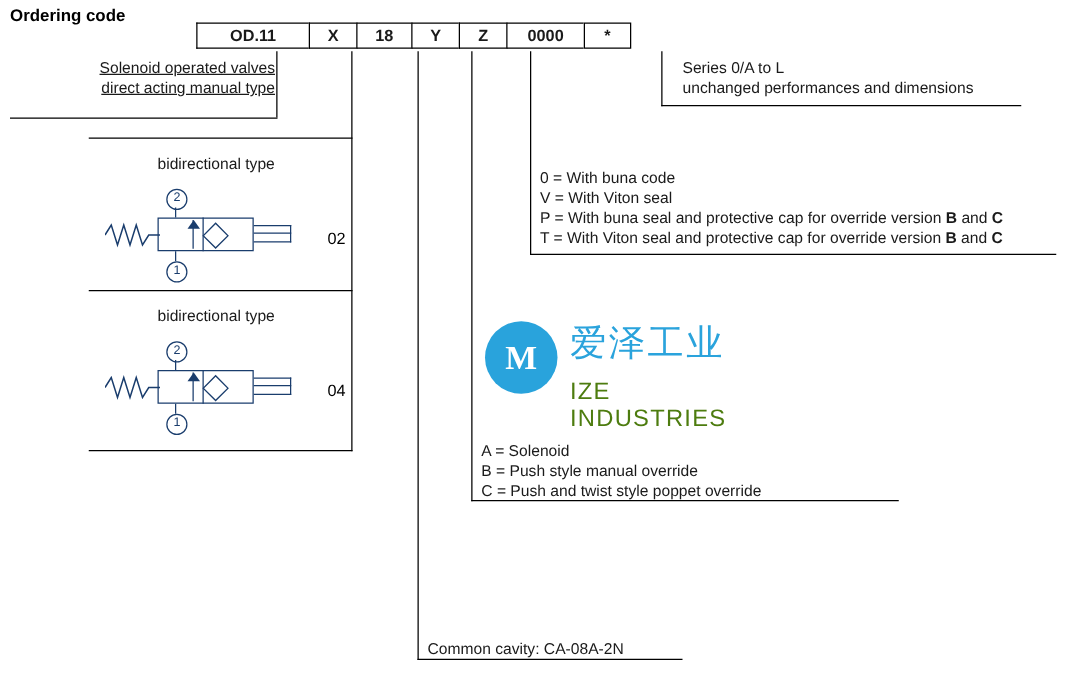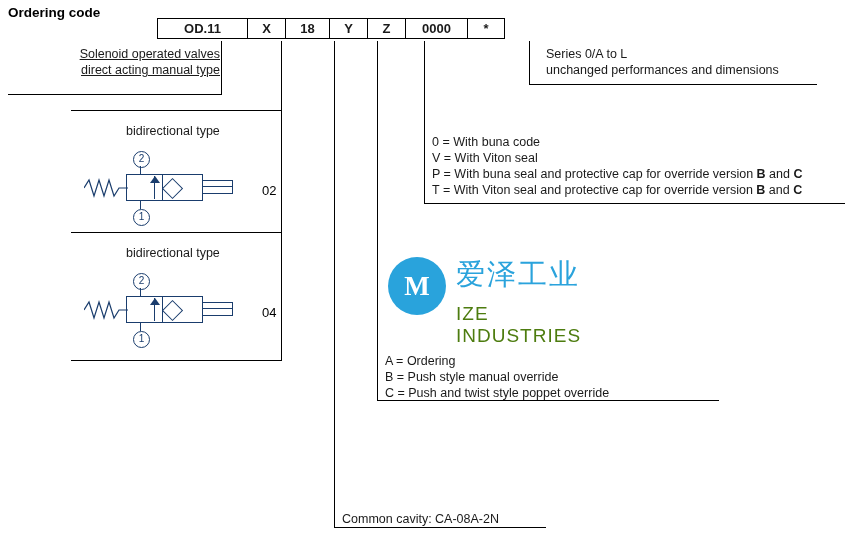--- a/index.html
+++ b/index.html
@@ -181,21 +181,21 @@
   <div class="txt" style="left:432px; top:134px;">
     <div><span>0 = </span><span>With buna code</span></div>
     <div><span>V = </span><span>With Viton seal</span></div>
     <div><span>P = </span><span>With buna seal and protective cap for override version </span><span class="b">B</span><span> and </span><span class="b">C</span></div>
     <div><span>T = </span><span>With Viton seal and protective cap for override version </span><span class="b">B</span><span> and </span><span class="b">C</span></div>
   </div>
   <div class="vline" style="left:424px; top:41px; height:163px;"></div>
   <div class="hline" style="left:424px; top:203px; width:421px;"></div>
 
   <div class="txt" style="left:385px; top:353px;">
-    <div>A = Ordering</div>
+    <div>A = Solenoid</div>
     <div>B = Push style manual override</div>
     <div>C = Push and twist style poppet override</div>
   </div>
   <div class="vline" style="left:377px; top:41px; height:360px;"></div>
   <div class="hline" style="left:377px; top:400px; width:342px;"></div>
 
   <div class="txt" style="left:342px; top:511px;">Common cavity: CA-08A-2N</div>
   <div class="vline" style="left:334px; top:41px; height:487px;"></div>
   <div class="hline" style="left:334px; top:527px; width:212px;"></div>
 

